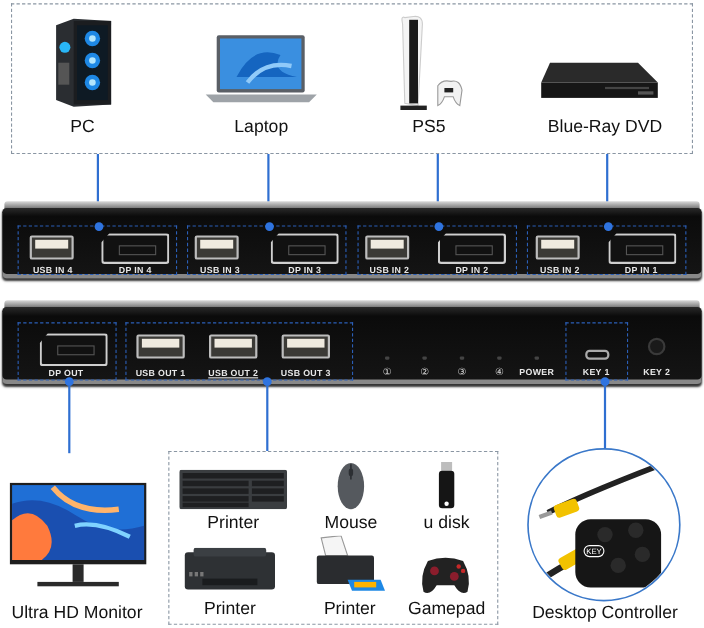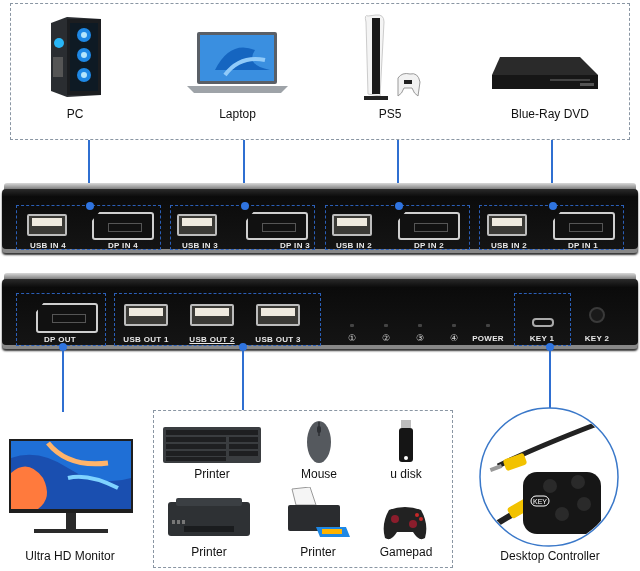--- a/index.html
+++ b/index.html
@@ -1,20 +1,20 @@
 <!DOCTYPE html>
 <html><head>
 <meta charset="utf-8">
 <style>
   html,body{margin:0;padding:0;background:#fff;}
   body{width:640px;height:571px;position:relative;overflow:hidden;font-family:"Liberation Sans",sans-serif;color:#111;}
   .dash-box{position:absolute;border:1.5px dashed #8a96a3;box-sizing:border-box;}
   .vline{position:absolute;width:2px;background:#2f6fd1;}
   .dot{position:absolute;width:8px;height:8px;border-radius:50%;background:#2f74e0;margin-left:-3px;}
-  .label{position:absolute;font-size:12px;font-weight:500;text-align:center;white-space:nowrap;color:#111;}
+  .label{position:absolute;font-size:16px;font-weight:500;text-align:center;white-space:nowrap;color:#111;}
   .device{position:absolute;}
   
   .kvm{position:absolute;background:linear-gradient(#2a2a2a,#0b0b0b 12%,#151515);border-radius:4px;box-shadow:0 -4px 0 #888 inset,0 2px 2px #333;}
   .kvm-top{position:absolute;height:7px;background:linear-gradient(#d9d9d9,#6f6f6f);border-radius:3px 3px 0 0;}
   .port-box{position:absolute;border:1.5px dashed #2b5fb8;box-sizing:border-box;}
   .usb{position:absolute;width:40px;height:22px;border:2px solid #bdbdbd;border-radius:2px;background:#3b3a36;box-sizing:border-box;}
   .usb::before{content:"";position:absolute;left:3px;right:3px;top:2px;height:8px;background:#efeadf;}
   .dp{position:absolute;width:62px;height:28px;border:2px solid #cfcfcf;background:#111;box-sizing:border-box;clip-path:polygon(12% 0,100% 0,100% 100%,0 100%,0 30%);border-radius:3px;}
   .dp::after{content:"";position:absolute;left:14px;right:10px;top:9px;height:7px;border:1px solid #555;}
   .plabel{position:absolute;font-size:8px;font-weight:700;color:#e8e8e8;letter-spacing:0.3px;white-space:nowrap;text-align:center;}
@@ -90,21 +90,21 @@
 <div class="usb" style="left:27px;top:214px;"></div>
 <div class="plabel" style="left:22px;top:241px;width:52px;">USB IN 4</div>
 <div class="dp" style="left:92px;top:212px;"></div>
 <div class="plabel" style="left:96px;top:241px;width:54px;">DP IN 4</div>
 
 <div class="port-box" style="left:170px;top:205px;width:145px;height:45px;"></div>
 <div class="dot" style="left:244px;top:202px;"></div>
 <div class="usb" style="left:177px;top:214px;"></div>
 <div class="plabel" style="left:174px;top:241px;width:52px;">USB IN 3</div>
 <div class="dp" style="left:246px;top:212px;"></div>
-<div class="plabel" style="left:268px;top:241px;width:54px;">DP IN 3</div>
+<div class="plabel" style="left:250px;top:241px;width:54px;">DP IN 3</div>
 
 <div class="port-box" style="left:325px;top:205px;width:145px;height:45px;"></div>
 <div class="dot" style="left:398px;top:202px;"></div>
 <div class="usb" style="left:332px;top:214px;"></div>
 <div class="plabel" style="left:328px;top:241px;width:52px;">USB IN 2</div>
 <div class="dp" style="left:398px;top:212px;"></div>
 <div class="plabel" style="left:402px;top:241px;width:54px;">DP IN 2</div>
 
 <div class="port-box" style="left:479px;top:205px;width:145px;height:45px;"></div>
 <div class="dot" style="left:552px;top:202px;"></div>

